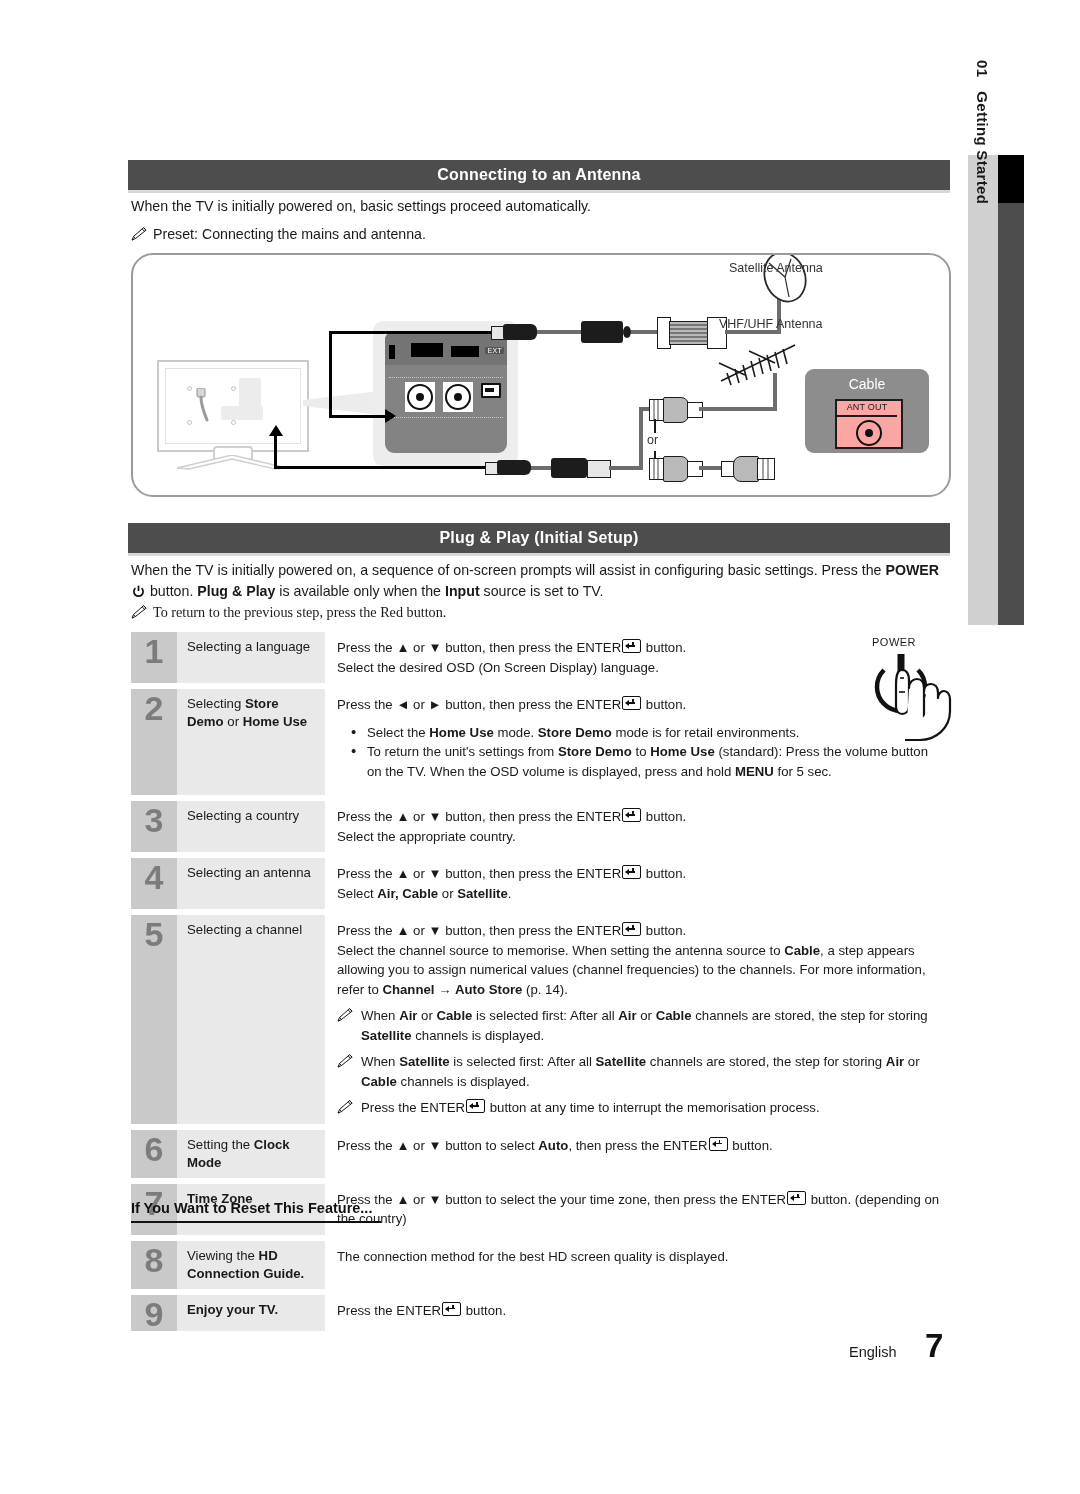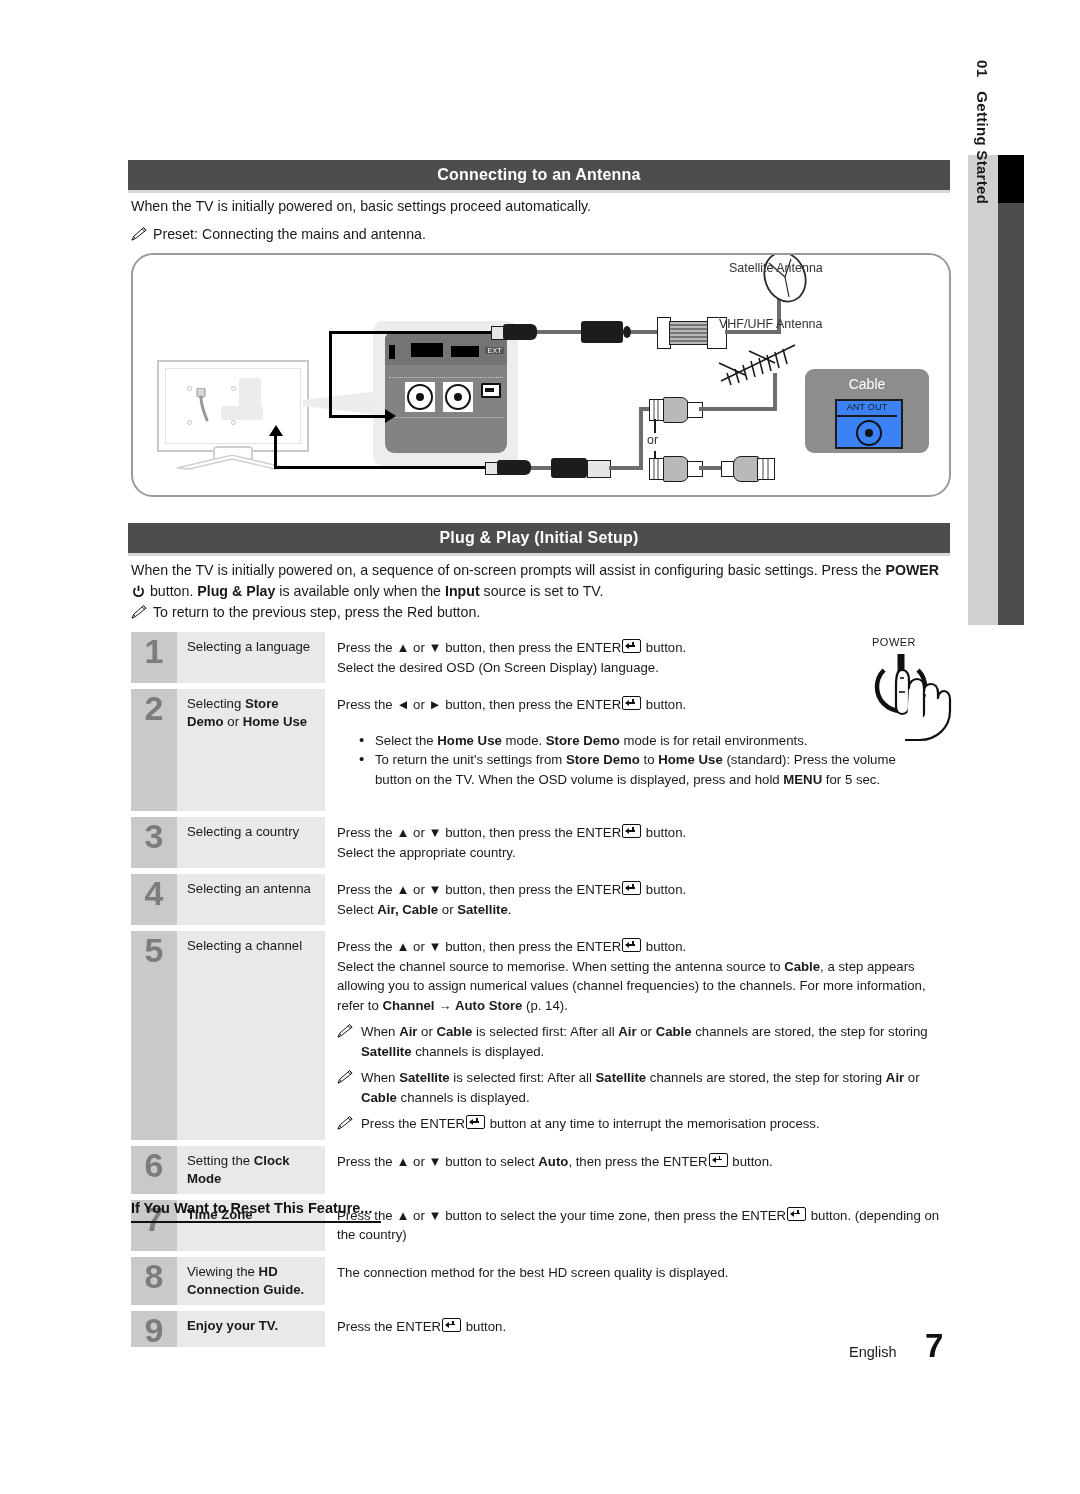--- a/index.html
+++ b/index.html
@@ -94,35 +94,35 @@
 
   
   .dish{position:absolute;width:46px;height:56px;}
 
   
   .vhf{position:absolute;width:70px;height:40px;}
 
   
   .cablebox{position:absolute;left:672px;top:114px;width:124px;height:84px;background:#8d8d8d;border-radius:9px;}
   .cablebox .title{position:absolute;left:0;top:7px;width:124px;text-align:center;color:#fff;font-size:14px;}
-  .antout{position:absolute;left:30px;top:30px;width:64px;height:46px;background:#3b82f6;border:2px solid #1c1c1c;}
+  .antout{position:absolute;left:30px;top:30px;width:64px;height:46px;background:#fca5a5;border:2px solid #1c1c1c;}
   .antout .lbl{position:absolute;left:0;top:1px;width:60px;text-align:center;font-size:9px;color:#1a1a1a;letter-spacing:0.2px;}
   .antout .sep{position:absolute;left:0;top:14px;width:60px;border-top:2px solid #1c1c1c;}
   .antout .ring{position:absolute;left:19px;top:19px;width:22px;height:22px;border:2.5px solid #111;border-radius:50%;display:flex;align-items:center;justify-content:center;}
   .antout .dot{width:8px;height:8px;background:#111;border-radius:50%;}
 
   
   .steps{position:absolute;left:131px;top:632px;width:818px;}
   .srow{position:relative;display:flex;align-items:stretch;}
   .snum{width:46px;flex:none;background:#c9c9c9;color:#7c7c7c;font-size:34px;font-weight:bold;
         display:flex;align-items:flex-start;justify-content:center;padding-top:2px;line-height:1;}
   .slabel{width:148px;flex:none;background:#e9e9e9;color:#1a1a1a;font-size:13.2px;line-height:18px;padding:6px 8px 6px 10px;box-sizing:border-box;}
   .sbody{flex:1;padding:6px 0 6px 12px;font-size:13.2px;line-height:19.5px;box-sizing:border-box;}
   .spacer{height:6px;}
-  .bullets{margin:16px;padding:0;list-style:none;}
+  .bullets{margin:8px;padding:0;list-style:none;}
   .bullets li{position:relative;padding-left:22px;}
   .bullets li:before{content:"\2022";position:absolute;left:6px;top:-1px;font-size:15px;}
   .bnote{position:relative;padding-left:24px;margin-top:7px;}
   .bnote .pencil{position:absolute;left:0px;top:2px;}
 
   .enter-key{display:inline-block;width:17px;height:12px;border:1.4px solid #111;border-radius:2px;position:relative;vertical-align:-1px;margin:0 1px;background:#fff;}
   .enter-key:before{content:"";position:absolute;left:3px;top:5.2px;width:9px;height:1.6px;background:#111;}
   .enter-key:after{content:"";position:absolute;left:9px;top:2.2px;width:1.6px;height:4.6px;background:#111;}
   .enter-arrow{position:absolute;left:2.2px;top:3.2px;width:0;height:0;border-top:3px solid transparent;border-bottom:3px solid transparent;border-right:4px solid #111;}
   .pwr-glyph{display:inline-block;width:13px;height:13px;position:relative;vertical-align:-2px;margin:0 1px;}
@@ -361,21 +361,21 @@
           <path d="M3.4 3.2 A4.6 4.6 0 1 0 9.6 3.2" fill="none" stroke="#111" stroke-width="1.7"></path>
           <line x1="6.5" y1="0.6" x2="6.5" y2="6" stroke="#111" stroke-width="1.7"></line>
         </svg></span>
     <span>button.</span>
     <b>Plug &amp; Play</b>
     <span>is available only when the</span>
     <b>Input</b>
     <span>source is set to TV.</span>
   </div>
 
-  <div class="note" style="left:131px;top:602px;width:800px;">
+  <div class="note" style="left:131px;top:602px;width:800px;font-family:Liberation Serif, serif;">
     <span class="noteicon">
       <span class="pencil">
         <svg width="17" height="14" viewBox="0 0 17 14">
           <path d="M1 13 L4.5 11.5 L15 3.2 L12.6 0.6 L2.6 9.4 Z" fill="none" stroke="#1a1a1a" stroke-width="1"></path>
           <path d="M2.6 9.4 L4.5 11.5" stroke="#1a1a1a" stroke-width="1"></path>
           <path d="M12.6 0.6 L15 3.2" stroke="#1a1a1a" stroke-width="1"></path>
           <path d="M11.2 2 L13.9 4.6" stroke="#1a1a1a" stroke-width="1"></path>
           <path d="M1 13 L3.0 12.2" stroke="#1a1a1a" stroke-width="1"></path>
         </svg>
       </span>

